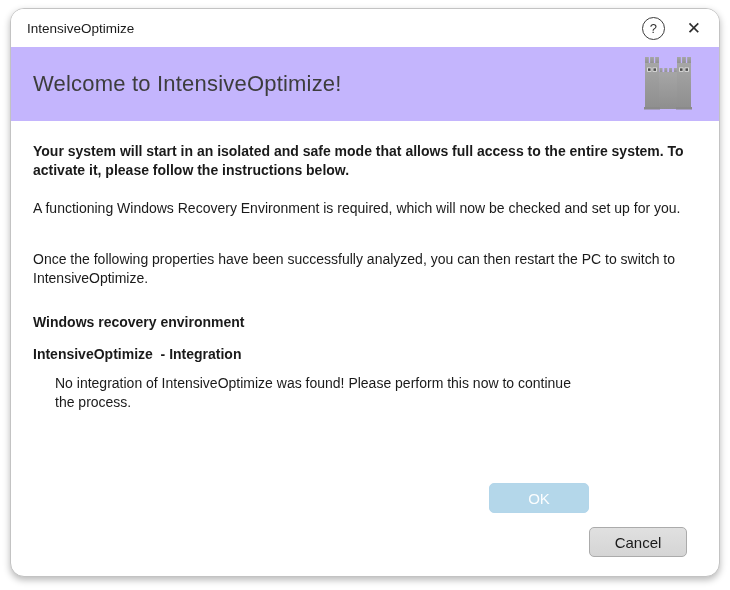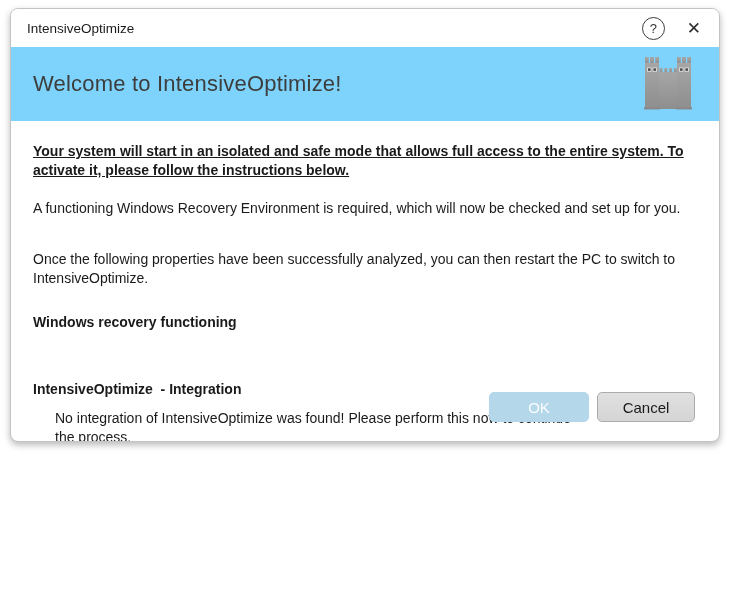--- a/index.html
+++ b/index.html
@@ -1,57 +1,57 @@
 <!DOCTYPE html>
 <html><head>
 <meta charset="utf-8">
 <style>
   html,body{margin:0;padding:0;}
   body{
     width:730px;height:590px;background:#ffffff;position:relative;
     font-family:"Liberation Sans", sans-serif;color:#1a1a1a;overflow:hidden;
   }
   .dialog{
-    position:absolute;left:10px;top:8px;width:710px;height:434px;
-    background:#ffffff;border:1px solid #c3c3c3;border-radius:8px;
+    position:absolute;left:10px;top:8px;width:710px;height:569px;
+    background:#ffffff;border:1px solid #c3c3c3;border-radius:14px;
     box-shadow:0 3px 7px rgba(0,0,0,0.28);overflow:hidden;box-sizing:border-box;
   }
   
   .titlebar{height:38px;display:flex;align-items:center;padding:0 14px 0 16px;background:#ffffff;}
   .title-text{flex:1;font-size:13.5px;color:#1b1b1b;}
   .help-btn{
     width:23px;height:23px;border:1.3px solid #3c3c3c;border-radius:50%;
     display:flex;align-items:center;justify-content:center;
     font-size:13px;color:#333;margin-right:18px;cursor:default;background:transparent;box-sizing:border-box;
   }
   .close-btn{font-size:17px;color:#2e2e2e;font-weight:300;line-height:1;padding:2px 4px;cursor:default;background:transparent;border:none;}
   
-  .header-band{height:74px;background:#7dd3fc;display:flex;align-items:center;padding:0 18px 0 22px;box-sizing:border-box;}
+  .header-band{height:74px;background:#c4b5fd;display:flex;align-items:center;padding:0 18px 0 22px;box-sizing:border-box;}
   .header-title{flex:1;font-size:22px;font-weight:300;color:#3d3d3d;letter-spacing:0.2px;}
   .castle{width:50px;height:54px;margin-right:8px;}
   
   .content{padding:0 14px 0 22px;font-size:14px;line-height:1.36;}
-  .intro{font-weight:bold;margin:21px 0 0 0;max-width:668px;text-decoration:underline;}
+  .intro{font-weight:bold;margin:21px 0 0 0;max-width:668px;}
   .para1{margin:19px 0 0 0;max-width:668px;}
   .para2{margin:32px 0 0 0;max-width:668px;}
   .sec-heading{font-weight:bold;white-space:pre-wrap;}
   .sec1-heading{margin-top:25px;}
   .sec1-status{margin-top:11px;padding-left:22px;}
-  .sec2-heading{margin-top:48px;}
+  .sec2-heading{margin-top:13px;}
   .sec2-row{margin-top:10px;display:flex;justify-content:space-between;align-items:flex-start;flex-direction:column;}
   .sec2-status{padding-left:22px;width:530px;box-sizing:content-box;}
   
   .btn-gray{
     background:linear-gradient(#e0e0e0,#d5d5d5);
     border:1px solid #ababab;border-radius:5px;
     font-family:"Liberation Sans", sans-serif;font-size:15px;color:#1a1a1a;
-    height:31px;display:flex;align-items:center;justify-content:center;cursor:default;box-sizing:border-box;
+    height:31px;display:flex;align-items:center;justify-content:center;cursor:default;box-sizing:border-box;margin-top:44px;
   }
   .integrate-btn{width:100px;margin-top:1px;}
-  .footer{position:absolute;right:24px;bottom:19px;display:flex;gap:8px;}
+  .footer{position:absolute;right:32px;bottom:19px;display:flex;gap:0;}
   .ok-btn{
     width:100px;height:30px;border:1px solid #b3d6ea;border-radius:5px;
     background:#b4d7ea;color:#fbfdfe;font-family:"Liberation Sans", sans-serif;
     font-size:15px;display:flex;align-items:center;justify-content:center;cursor:default;box-sizing:border-box;
   }
   .cancel-btn{width:98px;height:30px;}
 </style>
 </head>
 <body>
 
@@ -108,21 +108,21 @@
       <rect x="33" y="50" width="16" height="2.5" fill="#8a8a8a"></rect>
     </svg>
   </div>
 
   <div class="content">
     <p class="intro">Your system will start in an isolated and safe mode that allows full access to the entire system. To activate it, please follow the instructions below.</p>
     <p class="para1">A functioning Windows Recovery Environment is required, which will now be checked and set up for you.</p>
     <p class="para2">Once the following properties have been successfully analyzed, you can then restart the PC to switch to IntensiveOptimize.</p>
 
     <div>
-      <div class="sec-heading sec1-heading">Windows recovery functioning</div>
+      <div class="sec-heading sec1-heading">Windows recovery environment</div>
     </div>
 
     <div>
       <div class="sec-heading sec2-heading">IntensiveOptimize  - Integration</div>
       <div class="sec2-row">
         <div class="sec2-status">No integration of IntensiveOptimize was found! Please perform this now to continue the process.</div>
       </div>
     </div>
   </div>
 

